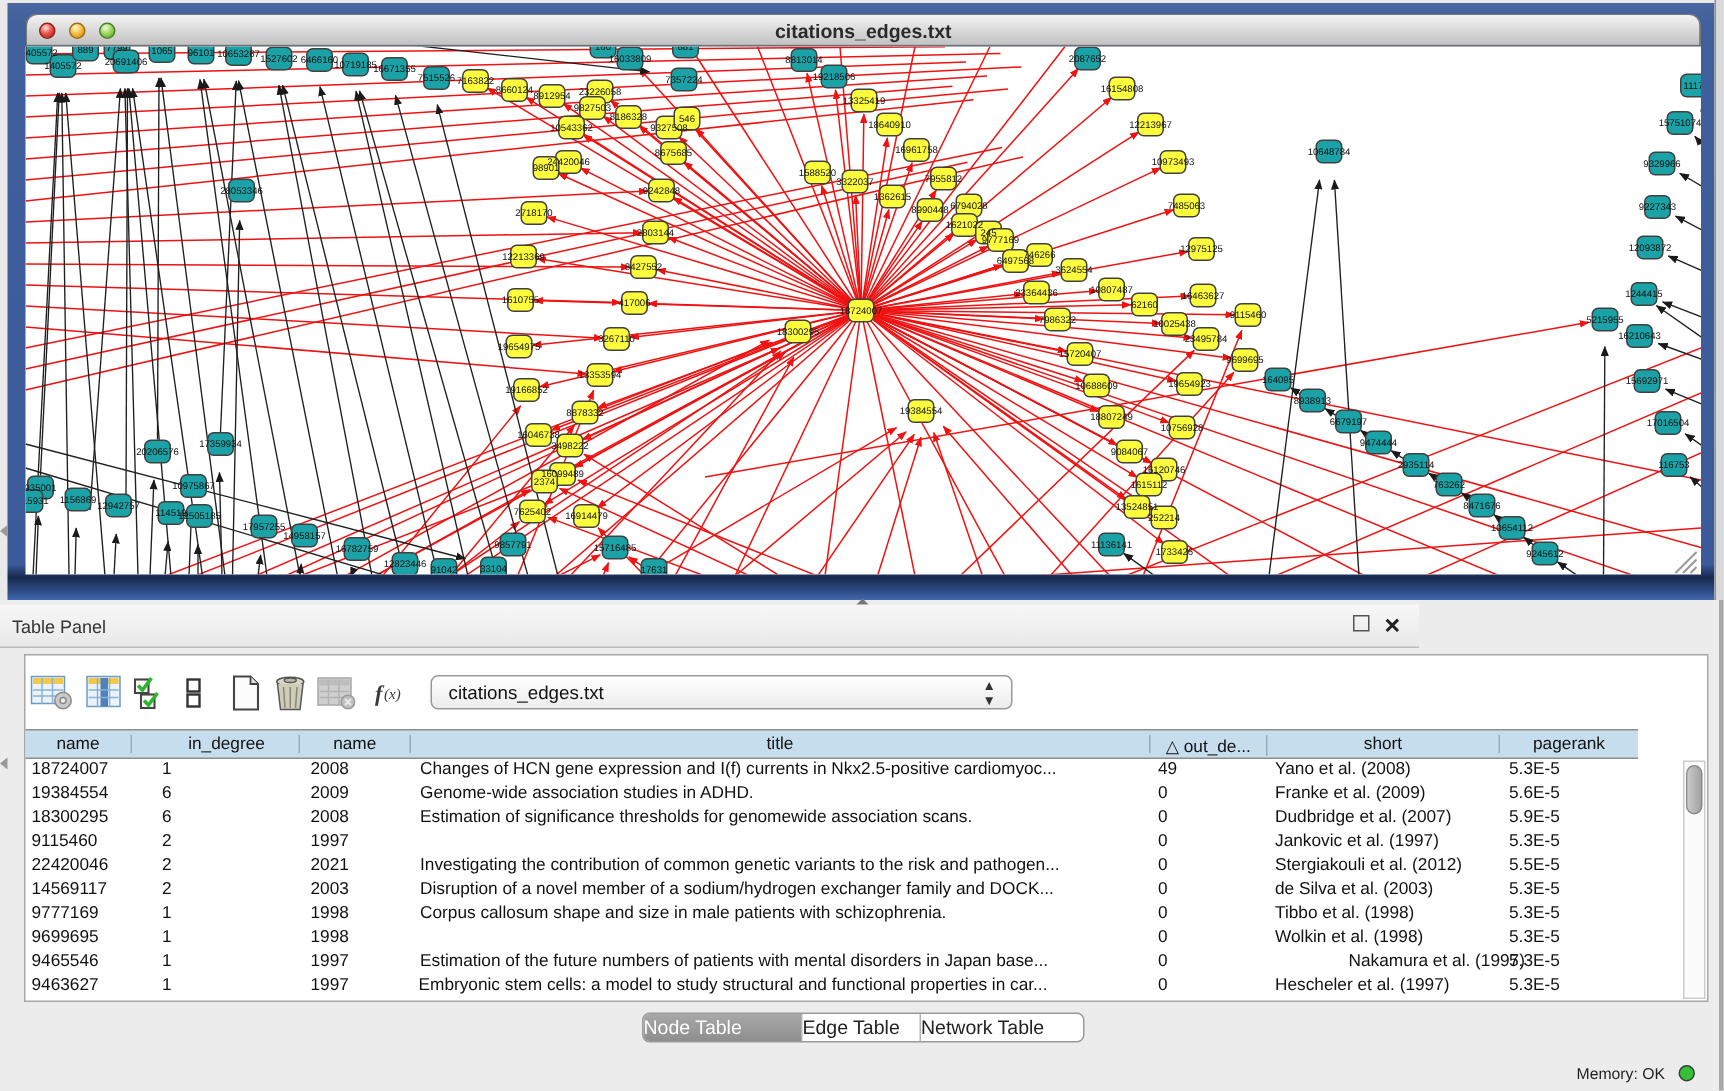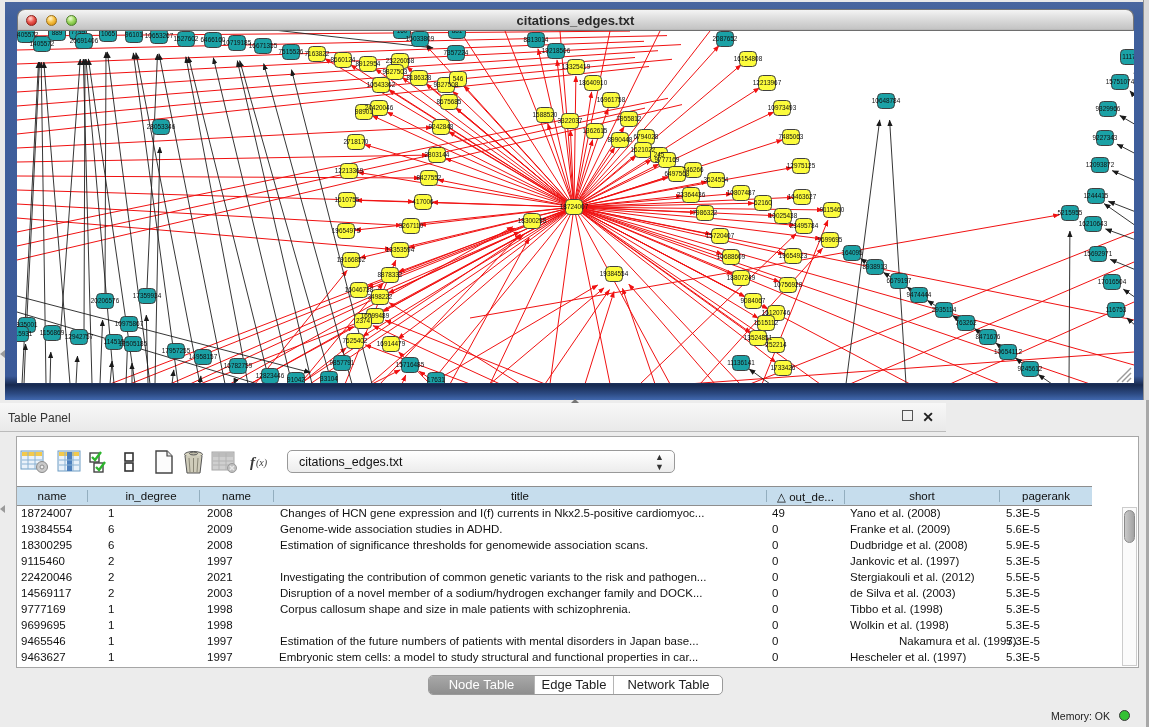--- a/index.html
+++ b/index.html
@@ -18,21 +18,21 @@
 #tphead span.t{position:absolute;left:8px;top:8px}
 #caret{position:absolute;left:570px;top:399px;width:0;height:0;border-left:5px solid transparent;border-right:5px solid transparent;border-bottom:5px solid #777}
 #panel{position:absolute;left:16px;top:436px;width:1123px;height:232px;background:#fff;border:1px solid #a6a6a6}
 #thead{position:absolute;left:17px;top:486px;width:1075px;height:20px;background:#c6dded;border-top:1px solid #8e8e8e;border-bottom:1px solid #8e8e8e;font-size:11.5px;color:#111}
 #thead span{position:absolute;top:3px;text-align:center;border-right:1px solid #93aebf}
 .row{position:absolute;left:17px;width:1105px;height:16px;font-size:11.5px;color:#111;white-space:nowrap}
 .row span{position:absolute;top:1px}
 #vsb{position:absolute;left:1122px;top:507px;width:15px;height:159px;background:#fbfbfb;border:1px solid #cccccc}
 #vsb .th{position:absolute;left:1px;top:2px;width:11px;height:33px;background:linear-gradient(90deg,#c9c9c9,#a2a2a2);border:1px solid #8a8a8a;border-radius:6px}
 #tabs{position:absolute;left:428px;top:675px;width:295px;height:20px;border:1px solid #9a9a9a;border-radius:5px;background:#fff;font-size:13px;color:#222}
-#tabs .seg{position:absolute;top:0;height:18px;line-height:18px;text-align:center}
+#tabs .seg{position:absolute;top:0;height:18px;line-height:18px;text-align:left}
 #tabs .sel{background:linear-gradient(#a8a8a8,#8e8e8e);color:#fff;border-radius:4px 0 0 4px}
 #mem{position:absolute;right:39px;top:710px;font-size:10.5px;color:#222}
 #dot{position:absolute;right:19px;top:710px;width:11px;height:11px;border-radius:50%;background:#35c135;border:1px solid #3a3a3a}
 .icon{position:absolute;top:450px}
 </style></head><body>
 <div id="net">
  <div id="blue"></div>
  <div id="rstrip"></div>
  <div id="tbar">
   <span class="title">citations_edges.txt</span>
@@ -651,21 +651,21 @@
     <span style="left:755px">0</span>
     <span style="left:833px">Franke et al. (2009)</span>
     <span style="left:989px">5.6E-5</span>
   </div>
 <div class="row" style="top:538px">
     <span style="left:4px">18300295</span>
     <span style="left:91px">6</span>
     <span style="left:190px">2008</span>
     <span style="left:263px">Estimation of significance thresholds for genomewide association scans.</span>
     <span style="left:755px">0</span>
-    <span style="left:833px">Dudbridge et al. (2008)</span>
+    <span style="left:833px">Dudbridge et al. (2007)</span>
     <span style="left:989px">5.9E-5</span>
   </div>
 <div class="row" style="top:554px">
     <span style="left:4px">9115460</span>
     <span style="left:91px">2</span>
     <span style="left:190px">1997</span>
     <span style="left:755px">0</span>
     <span style="left:833px">Jankovic et al. (1997)</span>
     <span style="left:989px">5.3E-5</span>
   </div>

